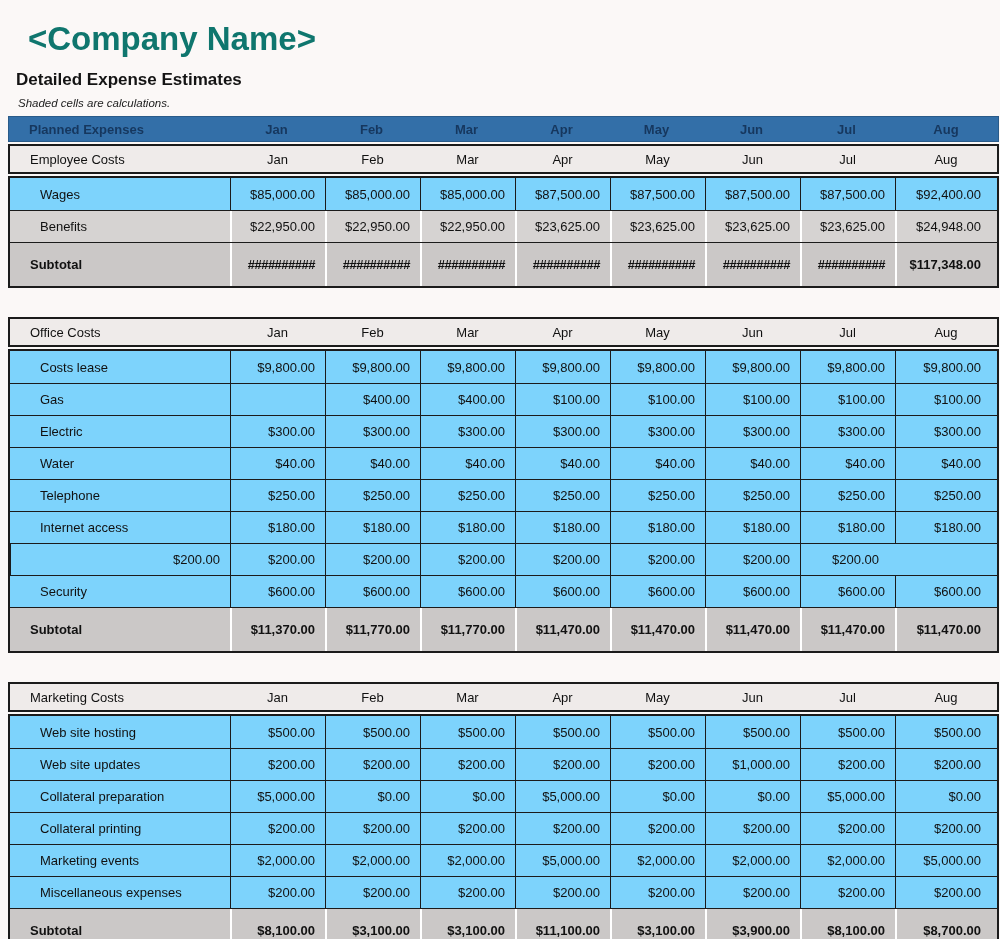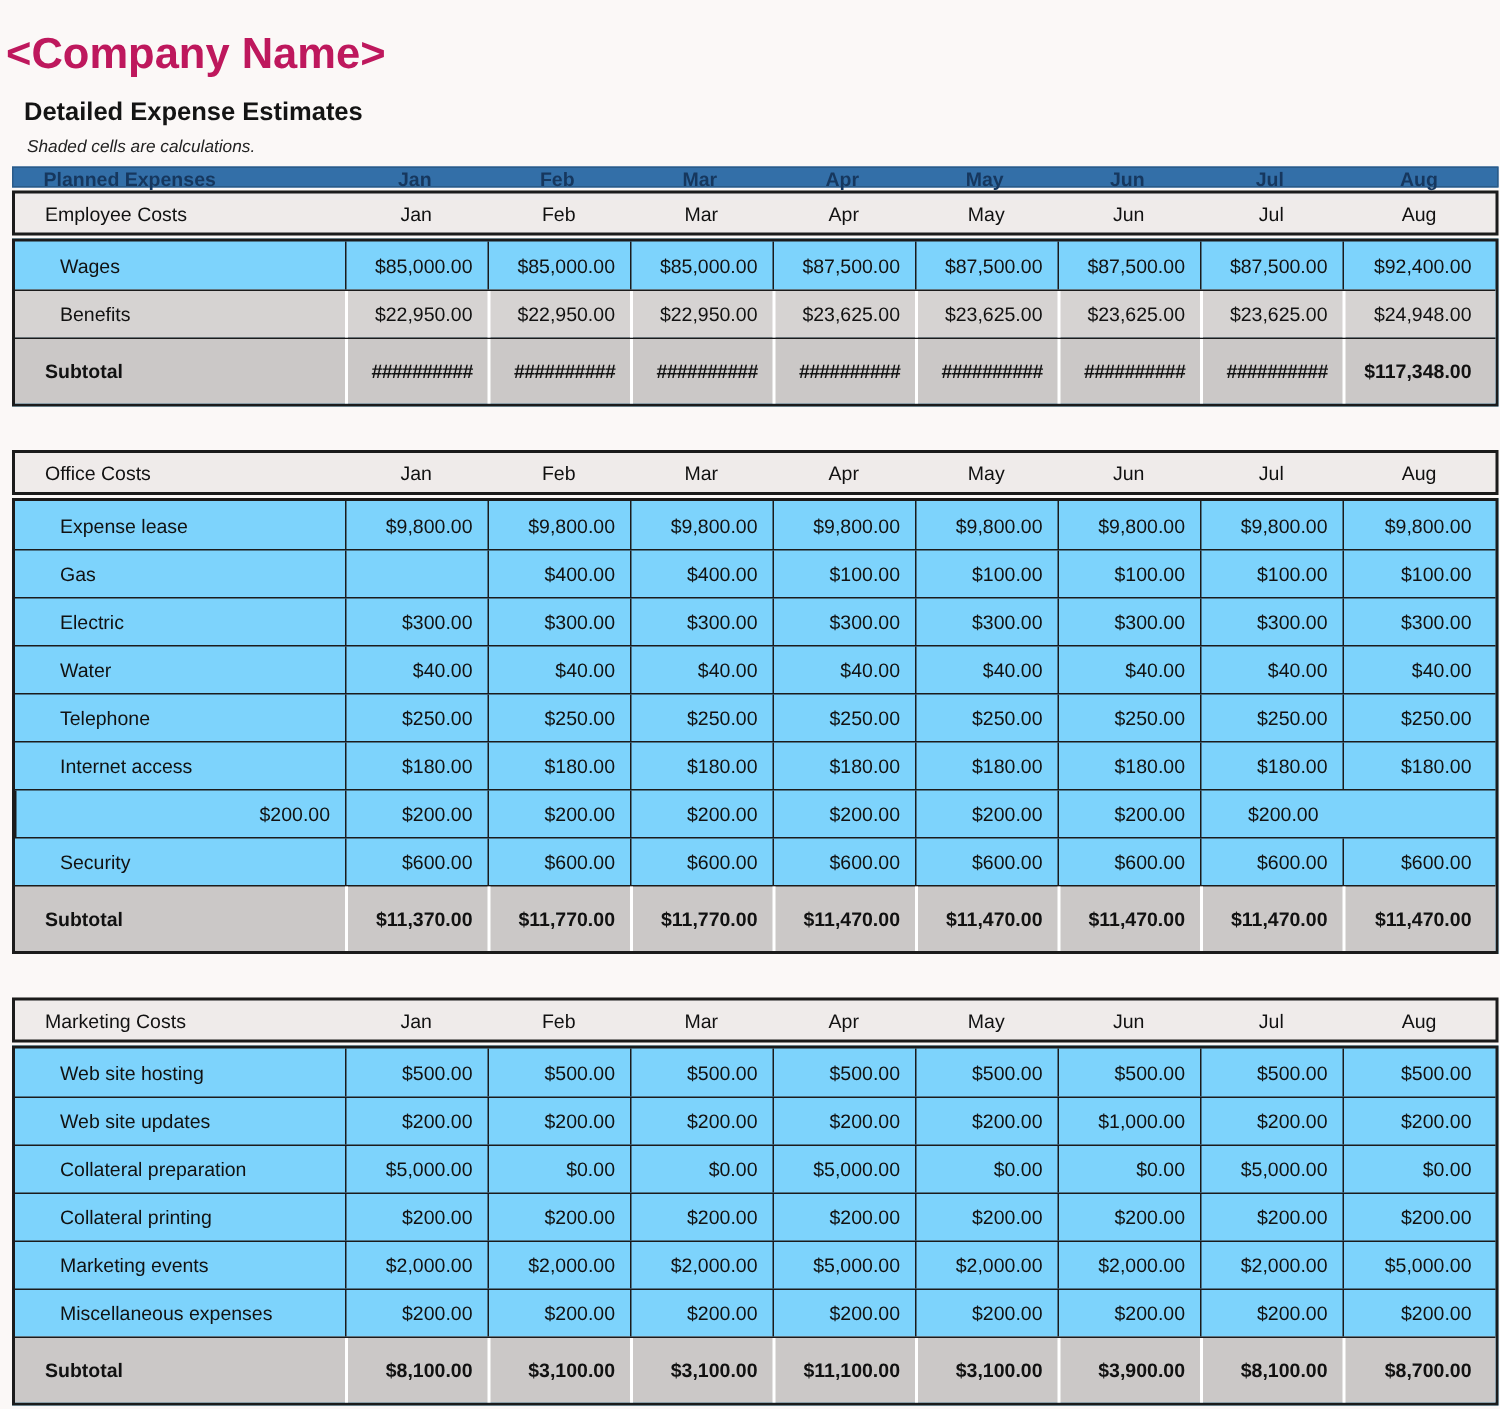--- a/index.html
+++ b/index.html
@@ -13,40 +13,40 @@
   *{box-sizing:border-box;}
   html,body{margin:0;padding:0;}
   body{
     width:1000px;height:939px;overflow:hidden;
     background:#fbf8f7;
     font-family:"Liberation Sans", sans-serif;
     color:#111;
   }
   .page{padding-top:20px;}
   .company-name{
-    font-size:29px;font-weight:bold;margin:0 0 12px 4px;color:#be185d;
+    font-size:33px;font-weight:bold;margin:0 0 12px 28px;color:#0f766e;
   }
   .subtitle{
     font-size:17px;font-weight:bold;margin:0 0 7px 16px;color:#141414;
   }
   .note{
     font-style:italic;font-size:11.5px;margin:0 0 7px 18px;color:#222;
   }
   #tables{margin-left:8px;width:991px;}
   .table{margin-bottom:29px;}
   .row{
     display:grid;
     grid-template-columns:220px repeat(7,95px) 1fr;
     align-items:stretch;
   }
   .blue-header{
     background:var(--blue);
     color:var(--navy);
     font-weight:bold;font-size:13px;
-    height:14px;
+    height:26px;
     border:1px solid #2a5b89;
   }
   .section-header{
     background:var(--lightrow);
     height:30px;font-size:13px;
     border:2px solid var(--line);
     margin-top:2px;
   }
   .tbody{
     border:2px solid var(--line);
@@ -146,21 +146,21 @@
           <div class="c mon">Feb</div>
           <div class="c mon">Mar</div>
           <div class="c mon">Apr</div>
           <div class="c mon">May</div>
           <div class="c mon">Jun</div>
           <div class="c mon">Jul</div>
           <div class="c mon col-last">Aug</div>
         </div>
         <div class="tbody">
           <div class="row body-row">
-            <div class="c item-lab">Expense lease</div>
+            <div class="c item-lab">Costs lease</div>
             <div class="c val">$9,800.00</div>
             <div class="c val">$9,800.00</div>
             <div class="c val">$9,800.00</div>
             <div class="c val">$9,800.00</div>
             <div class="c val">$9,800.00</div>
             <div class="c val">$9,800.00</div>
             <div class="c val">$9,800.00</div>
             <div class="c val col-last">$9,800.00</div>
           </div>
           <div class="row body-row">

